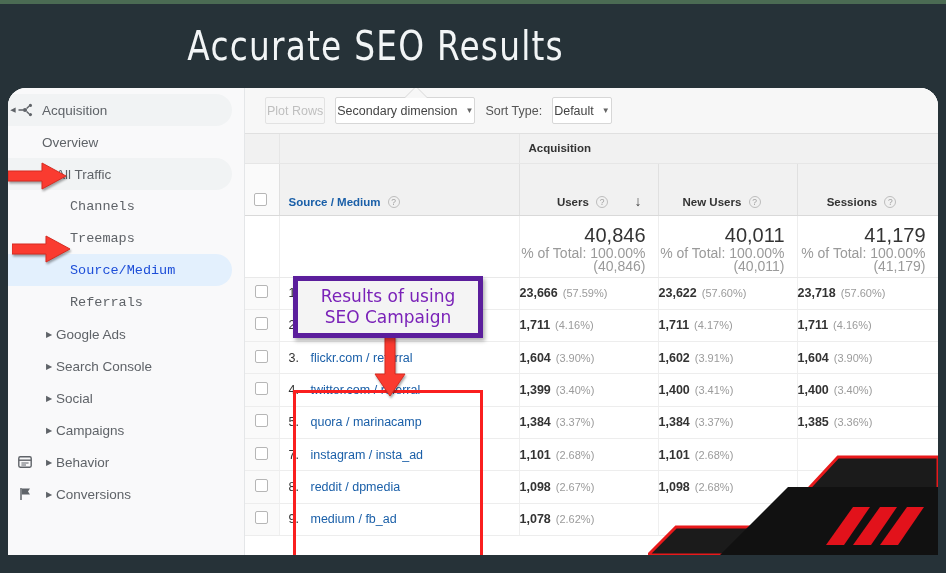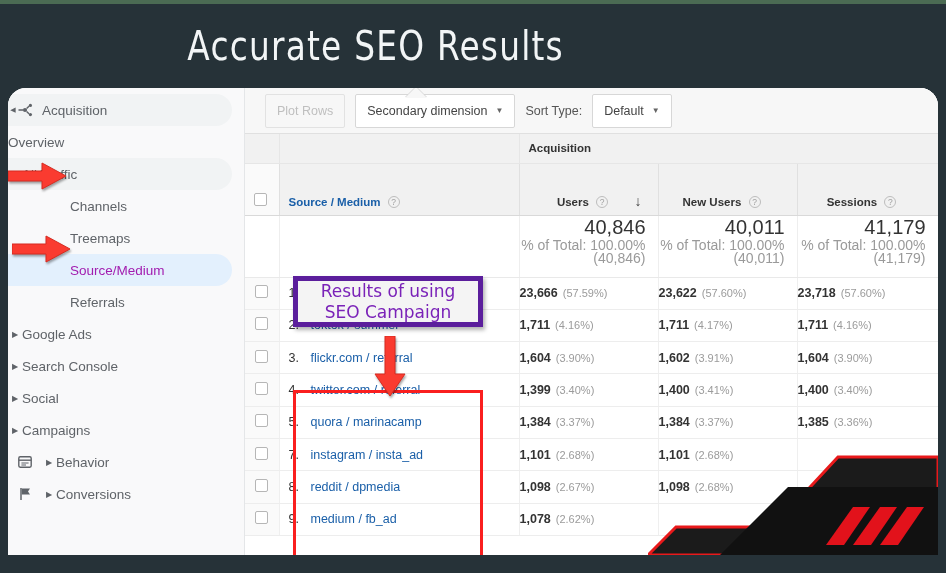--- a/index.html
+++ b/index.html
@@ -67,24 +67,24 @@
     display: flex; align-items: center; justify-content: center;
     color: #5f6368;
   }
   .nav-item .caret {
     width: 14px; min-width: 14px; font-size: 8px; color: #5f6368;
     display: flex; align-items: center; justify-content: center;
   }
   .nav-item .lbl { font-size: 13.5px; }
   .nav-item.pill { background: #f1f3f4; border-radius: 0 16px 16px 0; margin-right: 12px; }
   .nav-item.active { background: #e3f0fd; border-radius: 0 16px 16px 0; margin-right: 12px; }
-  .nav-item.active .lbl { color: #a21caf; }
+  .nav-item.active .lbl { color: #1d4ed8; }
   .nav-item.lvl1 { padding-left: 0; }
-  .nav-item.lvl2b { }
-  .nav-item.lvl3 { padding-left: 62px; }
+  .nav-item.lvl2b { padding-left: 34px; }
+  .nav-item.lvl3 { padding-left: 62px; font-family: Liberation Mono, monospace; }
   .beta {
     color: #ea4335; font-size: 8px; font-weight: bold;
     vertical-align: super; margin-left: 4px; letter-spacing: .3px;
   }
 
   
   .main {
     position: absolute; left: 237px; top: 0;
     width: 693px; height: 100%;
     background: #fff;
@@ -100,21 +100,21 @@
   }
   .notch {
     position: absolute; left: 160px; top: -1px;
     width: 0; height: 0;
     border-left: 11px solid transparent;
     border-right: 11px solid transparent;
     border-bottom: 11px solid #f7f7f7;
     filter: drop-shadow(0 -1px 0 #d8d8d8);
   }
   .btn {
-    height: 34px; padding: 0 11px;
+    height: 27px; padding: 0 1px;
     border: 1px solid #d7d7d7; border-radius: 2px;
     background: #fff; color: #444;
     font-size: 12.5px;
     display: flex; align-items: center; gap: 8px;
   }
   .btn.disabled { color: #bfbfbf; background: #f7f7f7; border-color: #e2e2e2; }
   .btn .dd { font-size: 8px; color: #666; }
   .sort-lbl { font-size: 12.5px; color: #555; }
 
   .tblwrap { position: relative; }
@@ -145,21 +145,21 @@
     border: 1px solid #bdbdbd; color: #9e9e9e;
     font-size: 8.5px; font-weight: normal; margin-left: 4px;
     vertical-align: 1px;
   }
   .sortarrow { position: absolute; right: 16px; bottom: 6px; font-size: 14px; color: #444; }
 
   .tot-row td {
     background: #fff; height: 62px;
     border-bottom: 1px solid #e9e9e9;
     border-right: 1px solid #eee;
-    vertical-align: top; padding-top: 0;
+    vertical-align: top; padding-top: 8px;
   }
   .tot-big { font-size: 20px; color: #333; text-align: right; padding-right: 12px; font-weight: 400; }
   .tot-sub { font-size: 14px; color: #9a9a9a; text-align: right; padding-right: 12px; line-height: 13px; }
   .tot-row td.dimcell { background: #fff; }
   .tot-row td.chk { background: #fff; }
 
   tr.drow td {
     height: 32.3px;
     border-bottom: 1px solid #ededed;
     border-right: 1px solid #efefef;
@@ -182,21 +182,21 @@
     position: absolute; inset: 0; pointer-events: none;
     background-image: radial-gradient(rgba(0,0,0,0.05) 0.6px, transparent 0.7px);
     background-size: 4px 4px;
   }
 
   
   .arrow-red { position: absolute; z-index: 30; filter: drop-shadow(1px 2px 1px rgba(0,0,0,.35)); }
   .callout {
     position: absolute; z-index: 32;
     left: 285px; top: 188px;
-    width: 190px; height: 51px;
+    width: 190px; height: 62px;
     border: 5px solid #5b1e9c;
     background: #f4f4f4;
     box-shadow: 2px 3px 4px rgba(0,0,0,.3);
     display: flex; flex-direction: column;
     align-items: center; justify-content: center;
     line-height: 21px;
   }
   .callout span {
     color: #7a22b8; font-size: 17px;
     font-family: "DejaVu Sans", sans-serif;

